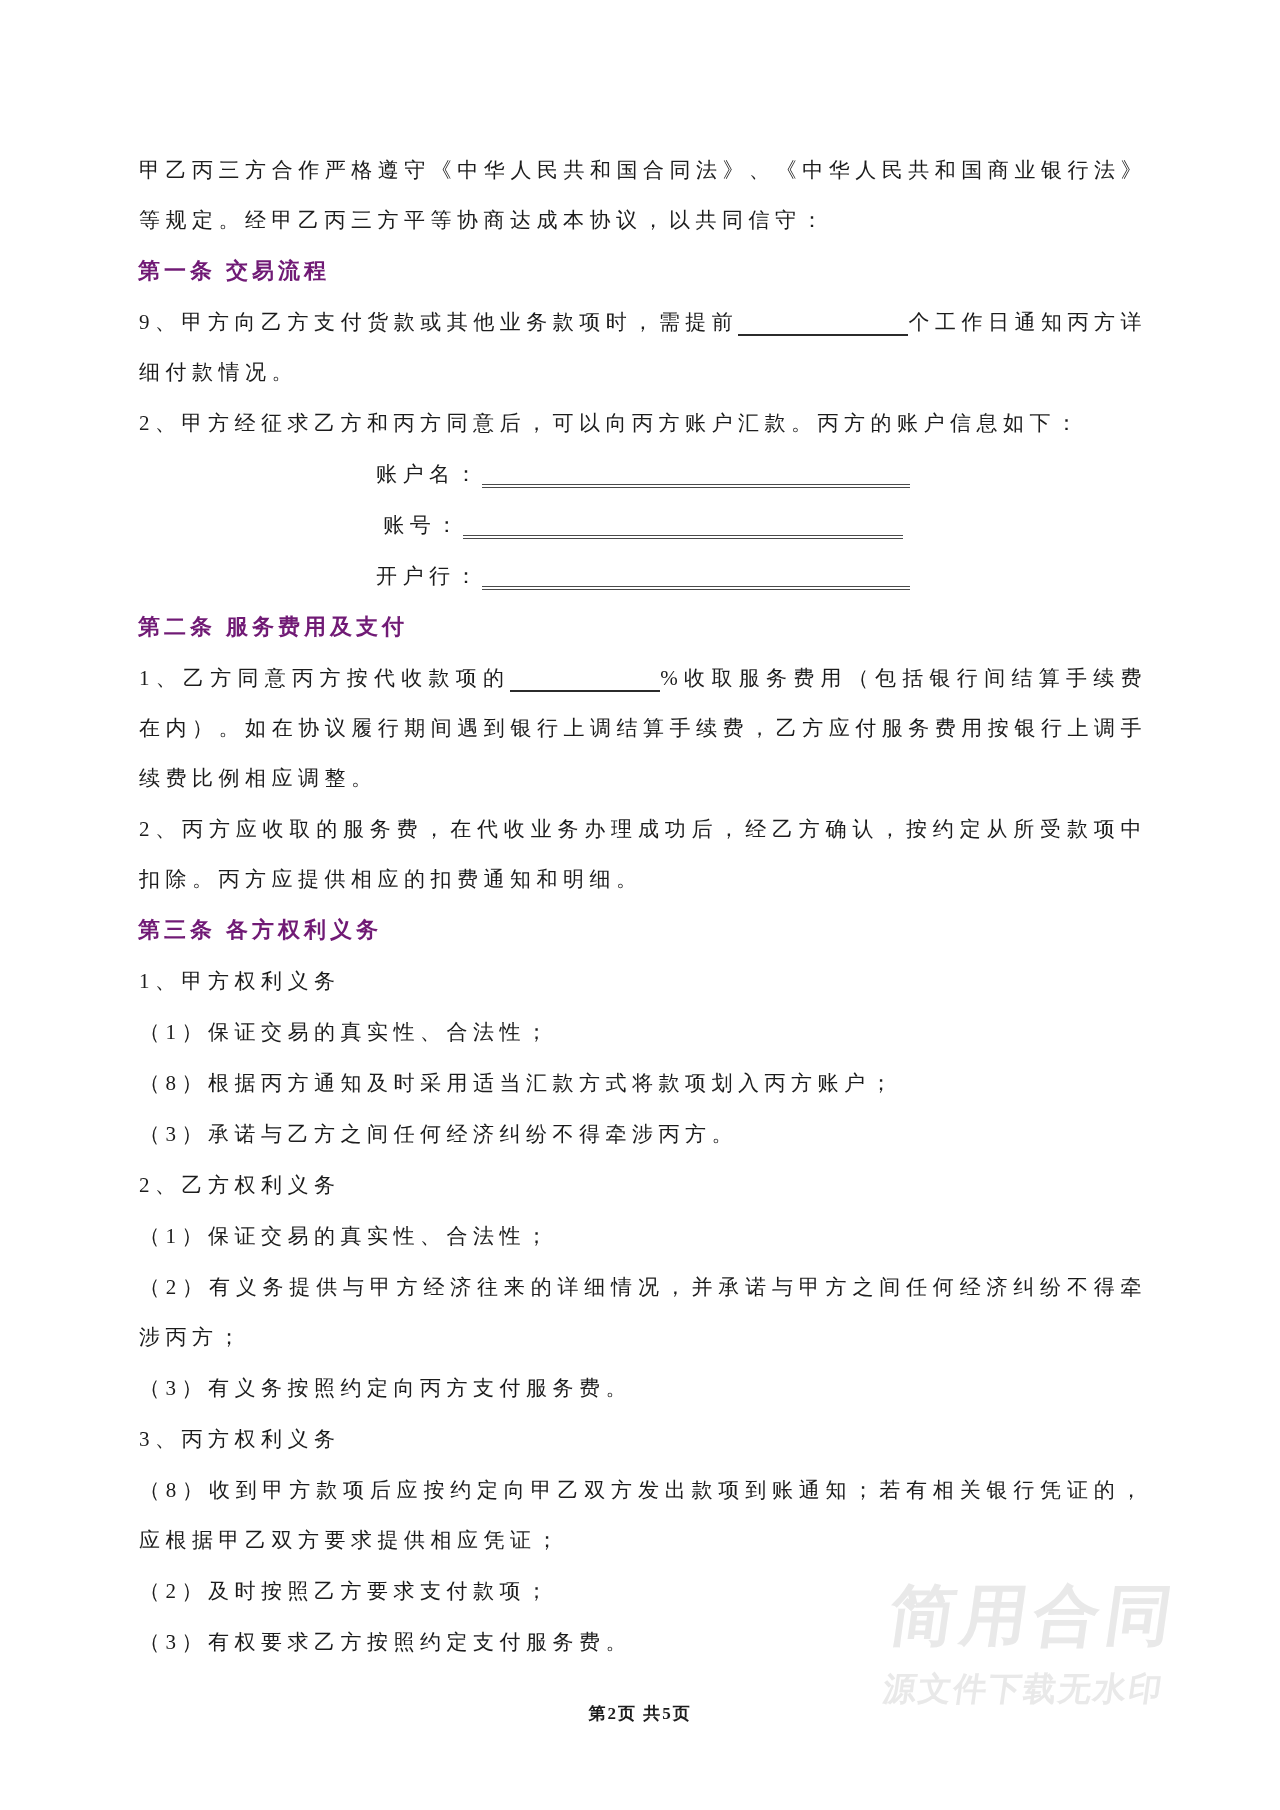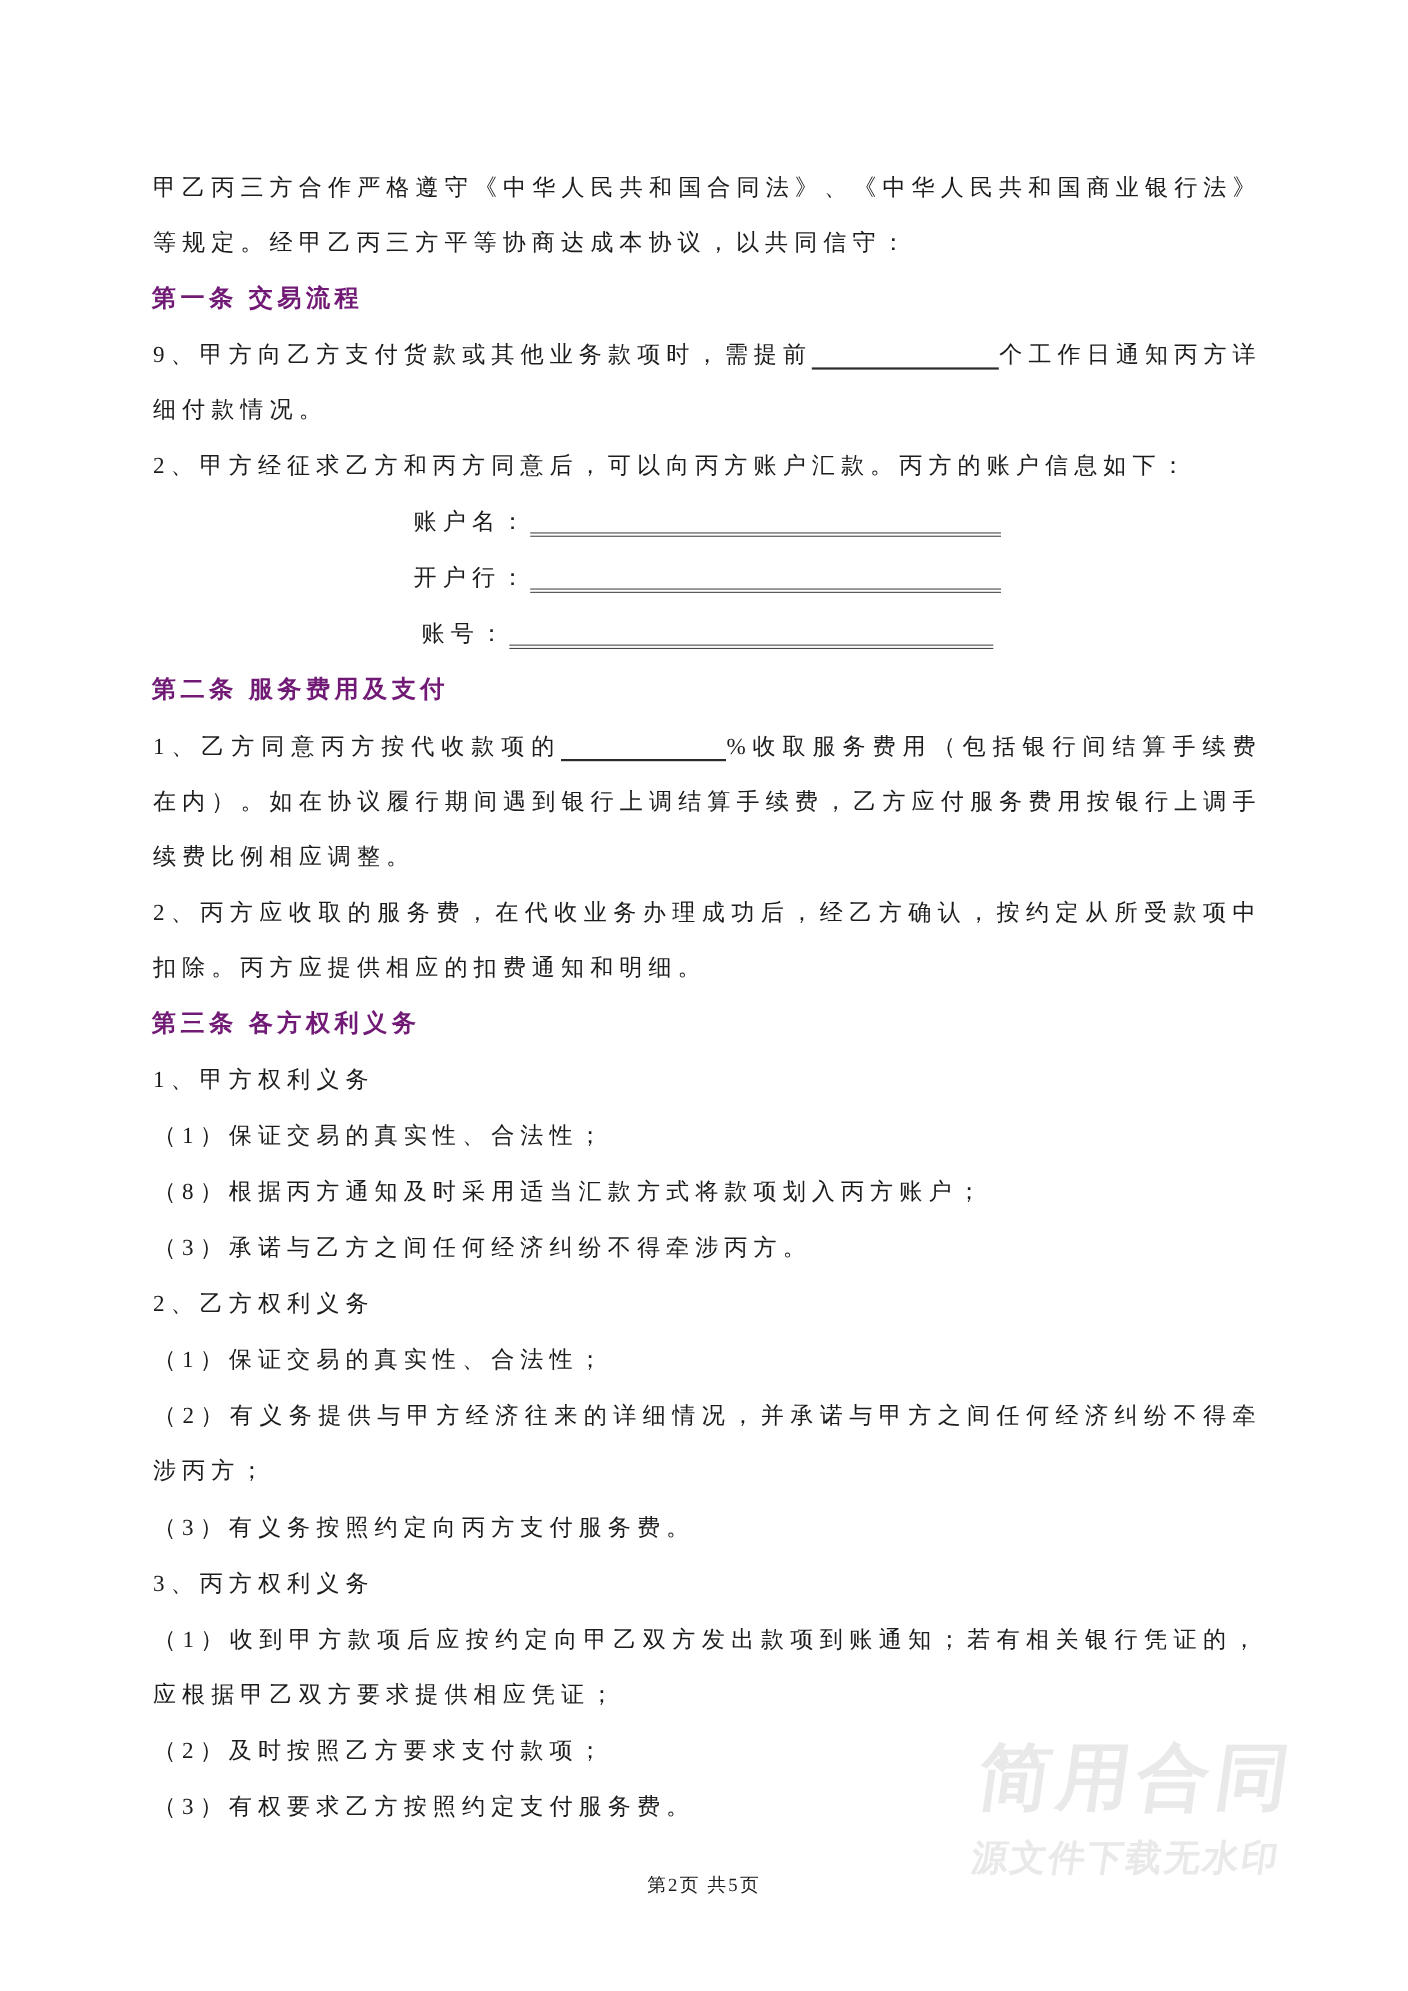--- a/index.html
+++ b/index.html
@@ -71,53 +71,54 @@
   .footer {
     position: absolute;
     top: 1702px;
     left: 0;
     width: 100%;
     text-align: center;
     font-size: 17px;
     letter-spacing: 2px;
     color: #1c1c1c;
     z-index: 1;
+    font-weight: bold;
   }
 </style>
 </head>
 <body>
 
 <div class="page">
 
   <div class="watermark" style="color: rgb(233, 233, 233);">
     <div class="wm-title">简用合同</div>
     <div class="wm-sub">源文件下载无水印</div>
   </div>
 
   <div class="content">
       <p class="doc-para"><span>甲乙丙三方合作严格遵守《中华人民共和国合同法》、《中华人民共和国商业银行法》等规定。经甲乙丙三方平等协商达成本协议，以共同信守：</span></p>
       <h2 class="doc-heading">第一条 交易流程</h2>
       <p class="doc-para"><span>9、甲方向乙方支付货款或其他业务款项时，需提前</span><span class="blank blank-solid" style="width: 170px;"></span><span>个工作日通知丙方详细付款情况。</span></p>
       <p class="doc-para"><span>2、甲方经征求乙方和丙方同意后，可以向丙方账户汇款。丙方的账户信息如下：</span></p>
       <p class="doc-para doc-field"><span>账户名：</span><span class="blank blank-double" style="width: 428px;"></span></p>
+      <p class="doc-para doc-field"><span>账号：</span><span class="blank blank-double" style="width: 440px;"></span></p>
       <p class="doc-para doc-field"><span>开户行：</span><span class="blank blank-double" style="width: 428px;"></span></p>
-      <p class="doc-para doc-field"><span>账号：</span><span class="blank blank-double" style="width: 440px;"></span></p>
       <h2 class="doc-heading">第二条 服务费用及支付</h2>
       <p class="doc-para"><span>1、乙方同意丙方按代收款项的</span><span class="blank blank-solid" style="width: 150px;"></span><span>%收取服务费用（包括银行间结算手续费在内）。如在协议履行期间遇到银行上调结算手续费，乙方应付服务费用按银行上调手续费比例相应调整。</span></p>
       <p class="doc-para"><span>2、丙方应收取的服务费，在代收业务办理成功后，经乙方确认，按约定从所受款项中扣除。丙方应提供相应的扣费通知和明细。</span></p>
       <h2 class="doc-heading">第三条 各方权利义务</h2>
       <p class="doc-para"><span>1、甲方权利义务</span></p>
       <p class="doc-para"><span>（1）保证交易的真实性、合法性；</span></p>
       <p class="doc-para"><span>（8）根据丙方通知及时采用适当汇款方式将款项划入丙方账户；</span></p>
       <p class="doc-para"><span>（3）承诺与乙方之间任何经济纠纷不得牵涉丙方。</span></p>
       <p class="doc-para"><span>2、乙方权利义务</span></p>
       <p class="doc-para"><span>（1）保证交易的真实性、合法性；</span></p>
       <p class="doc-para"><span>（2）有义务提供与甲方经济往来的详细情况，并承诺与甲方之间任何经济纠纷不得牵涉丙方；</span></p>
       <p class="doc-para"><span>（3）有义务按照约定向丙方支付服务费。</span></p>
       <p class="doc-para"><span>3、丙方权利义务</span></p>
-      <p class="doc-para"><span>（1）收到甲方款项后应按约定向甲乙双方发出款项到账通知；若有相关银行凭证的，应根据甲乙双方要求提供相应凭证；</span></p>
+      <p class="doc-para"><span>（8）收到甲方款项后应按约定向甲乙双方发出款项到账通知；若有相关银行凭证的，应根据甲乙双方要求提供相应凭证；</span></p>
       <p class="doc-para"><span>（2）及时按照乙方要求支付款项；</span></p>
       <p class="doc-para"><span>（3）有权要求乙方按照约定支付服务费。</span></p>
     </div>
 
   <div class="footer">第2页 共5页</div>
 
 </div>
 
 </body></html>

